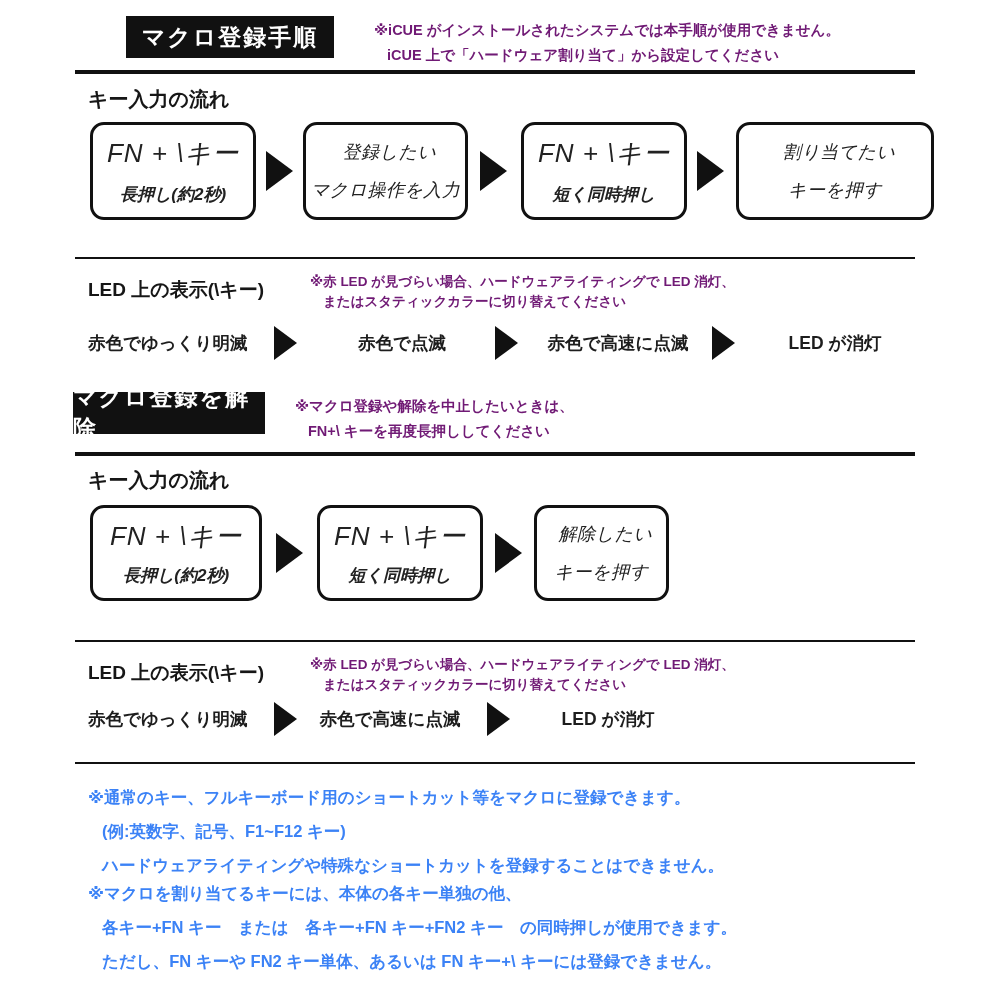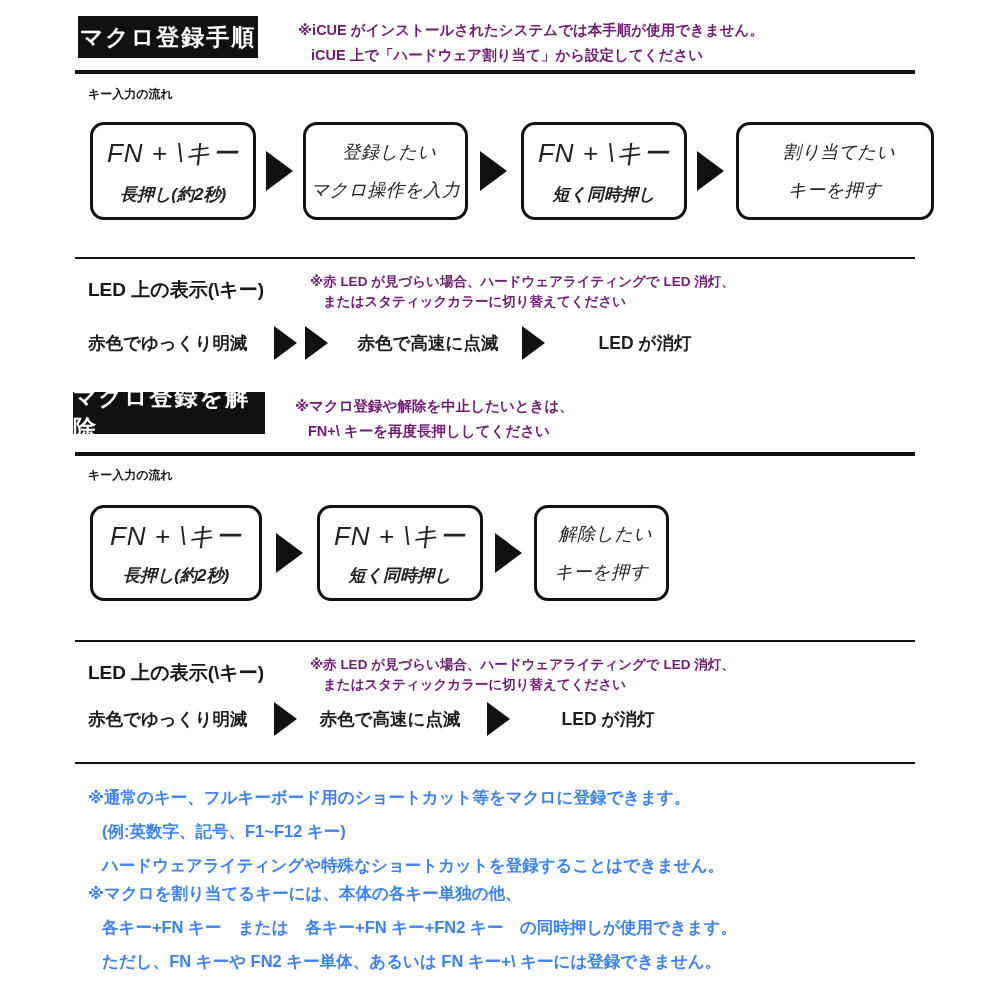--- a/index.html
+++ b/index.html
@@ -13,21 +13,21 @@
   .hdr-row{display:flex;align-items:flex-start;}
   .black-box{
     background:#111;color:#fff;display:flex;align-items:center;justify-content:center;
     font-weight:700;font-size:23px;letter-spacing:2px;height:42px;
   }
   .hdr-note{font-size:14.5px;font-weight:600;line-height:25px;color:#701a75;padding-top:2px;}
   .hdr-note .indent{padding-left:13px;}
   
   .rule{background:#111;}
   
-  .flow-title{font-size:12px;font-weight:700;color:#161616;}
+  .flow-title{font-size:20px;font-weight:700;color:#161616;}
   
   .boxrow{display:flex;align-items:center;font-style:italic;}
   .fbox{
     border:3px solid #111;border-radius:14px;background:#fff;
     display:flex;flex-direction:column;align-items:center;justify-content:space-evenly;
     box-sizing:border-box;
   }
   .fbox .l1{font-size:26px;font-weight:400;letter-spacing:1px;color:#222;white-space:nowrap;}
   .fbox .l2{font-size:17px;font-weight:600;color:#222;white-space:nowrap;}
   .fbox.plain .l1{font-size:18px;font-weight:500;letter-spacing:.5px;margin-left:8px;}
@@ -45,21 +45,21 @@
   
   .fnote{font-size:16.5px;font-weight:600;line-height:34px;color:#3b82f6;}
   .fnote .indent{padding-left:14px;}
 </style>
 </head>
 <body>
 
 <div id="canvas">
 
   <div class="abs hdr-row" style="left:78px;top:16px;">
-    <div class="black-box" style="width:180px;">
+    <div class="black-box" style="width:208px;margin-left:48px;">
       <span>マクロ登録手順</span>
     </div>
     <div class="hdr-note" style="margin-left:40px;">
       <div>※iCUE がインストールされたシステムでは本手順が使用できません。</div>
       <div class="indent">iCUE 上で「ハードウェア割り当て」から設定してください</div>
     </div>
   </div>
 
   <div class="abs rule" style="left:75px;top:70px;width:840px;height:3.5px;"></div>
 
@@ -93,20 +93,21 @@
     <div class="led-title" style="width:222px;">LED 上の表示(\キー)</div>
     <div class="hdr-note" style="font-size:13.5px;line-height:20px;">
       <div>※赤 LED が見づらい場合、ハードウェアライティングで LED 消灯、</div>
       <div class="indent">またはスタティックカラーに切り替えてください</div>
     </div>
   </div>
 
   <div class="abs ledrow" style="left:88px;top:322px;height:42px;">
     <div class="led-step" style="width:174px;">赤色でゆっくり明滅</div>
     <div class="arrow small" style="margin-left:12px;"></div>
+    <div class="led-step t-center" style="width:170px;margin-left:20px;">赤色で点滅</div>
     <div class="arrow small" style="margin-left:8px;"></div>
     <div class="led-step t-center" style="width:180px;margin-left:10px;">赤色で高速に点滅</div>
     <div class="arrow small" style="margin-left:4px;"></div>
     <div class="led-step t-center" style="width:140px;margin-left:30px;">LED が消灯</div>
   </div>
 
   <div class="abs hdr-row" style="left:73px;top:392px;">
     <div class="black-box" style="width:192px;">
       <span>マクロ登録を解除</span>
     </div>

